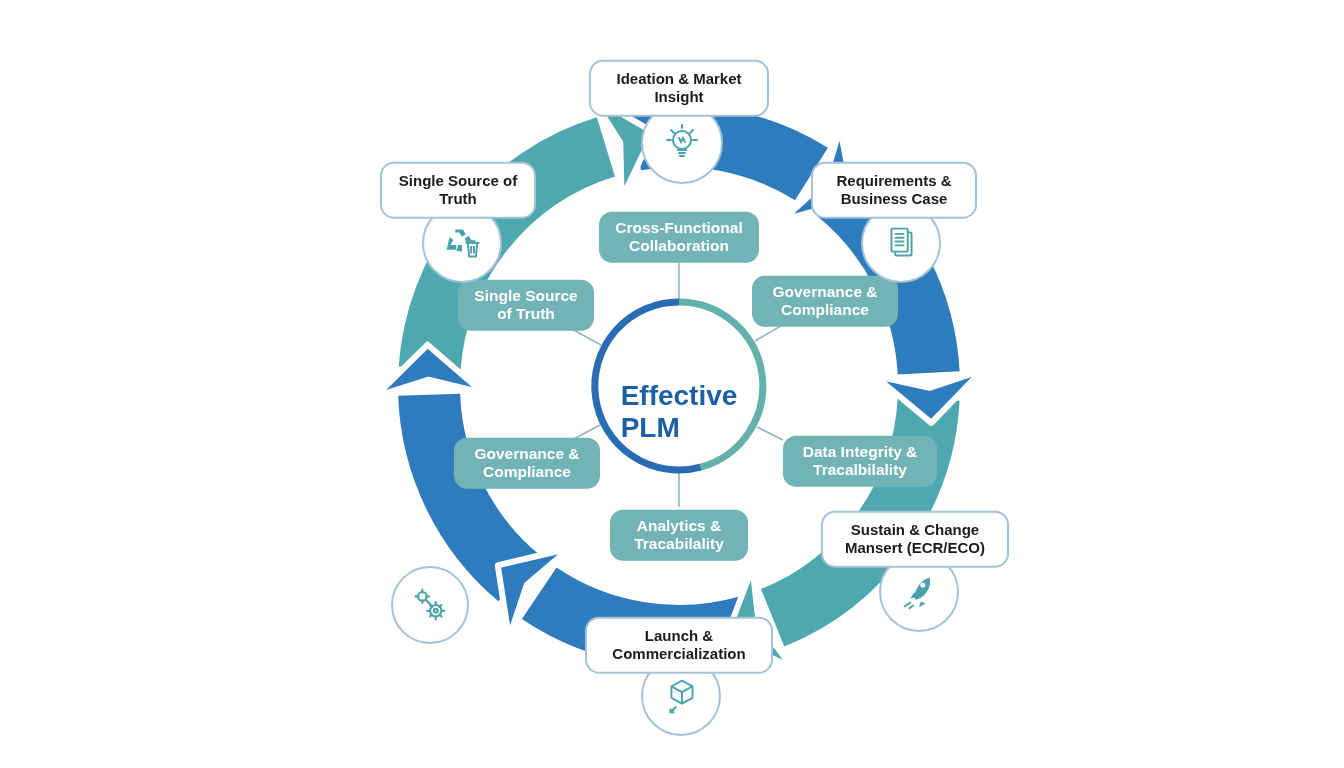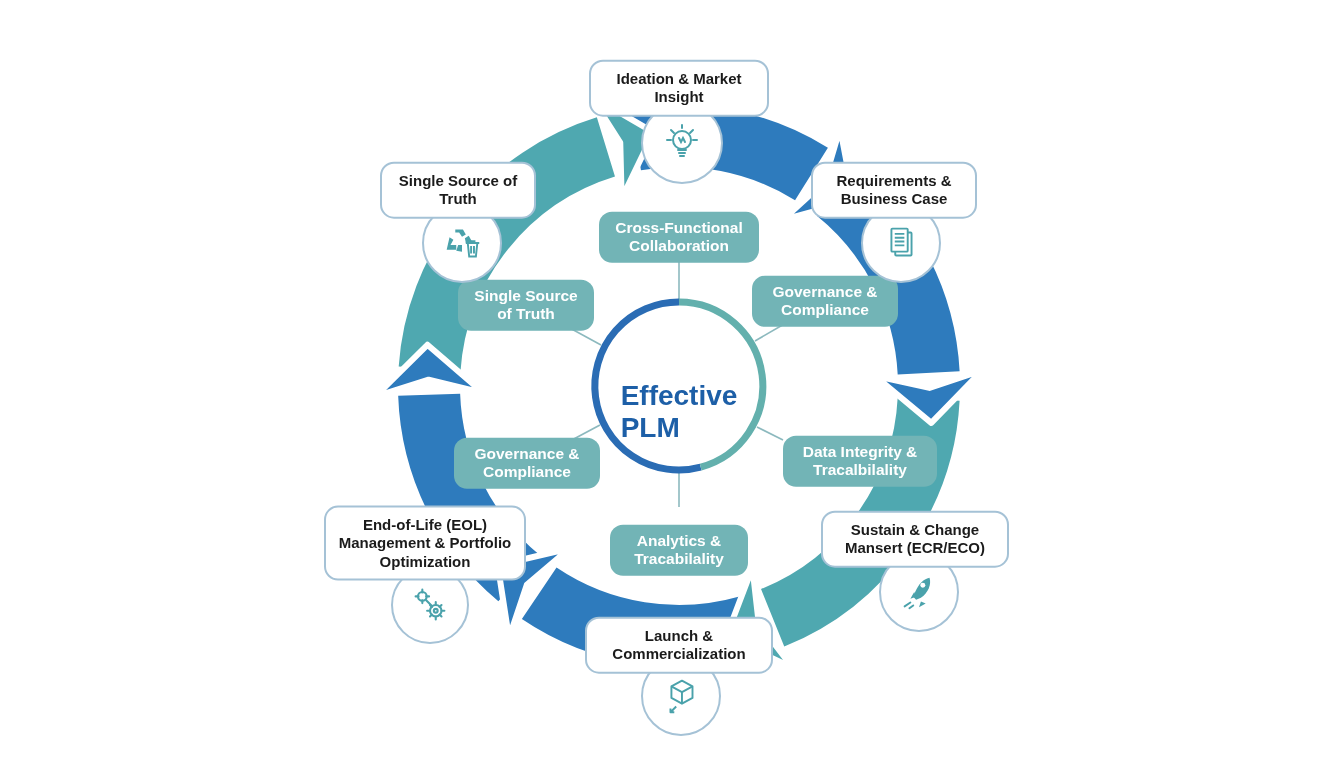--- a/index.html
+++ b/index.html
@@ -58,21 +58,21 @@
     </svg>
 
   <div id="center-label">
     <div>Effective</div>
     <div>PLM</div>
   </div>
 
   <div class="ibox" style="left:679px;top:237px;width:142px">Cross-Functional Collaboration</div>
   <div class="ibox" style="left:825px;top:301px;width:128px">Governance &amp; Compliance</div>
   <div class="ibox" style="left:860px;top:461px;width:136px">Data Integrity &amp; Tracalbilality</div>
-  <div class="ibox" style="left:679px;top:550px;width:120px">Analytics &amp; Tracabilality</div>
+  <div class="ibox" style="left:679px;top:535px;width:120px">Analytics &amp; Tracabilality</div>
   <div class="ibox" style="left:527px;top:463px;width:128px">Governance &amp; Compliance</div>
   <div class="ibox" style="left:526px;top:305px;width:118px">Single Source of Truth</div>
 
   <div class="ocircle" style="left:641px;top:102px;width:78px;height:78px">
     <svg class="icon-svg" width="48" height="48" viewBox="0 0 48 48">
       <g fill="none" stroke="#4aa2ab" stroke-width="2" stroke-linecap="round">
         <circle cx="24" cy="21" r="9"></circle>
         <path d="M24 6 v3 M9 21 h4 M35 21 h4 M13 11 l3 3 M35 11 l-3 3"></path>
         <path d="M21 19 l2 4 2-4 2 4"></path>
         <path d="M20 31 h8 M21 34 h6 M22 37 h4"></path>
@@ -135,16 +135,15 @@
       <g stroke="#4aa2ab" stroke-width="2" fill="none">
         <path d="M28 24 h14 M33 24 v-2 h4 v2 M33.5 27 v8 M36.5 27 v8"></path>
       </g>
     </svg>
   </div>
 
   <div class="obox" style="left:679px;top:88px;width:160px">Ideation &amp; Market Insight</div>
   <div class="obox" style="left:894px;top:190px;width:146px">Requirements &amp; Business Case</div>
   <div class="obox" style="left:679px;top:645px;width:168px">Launch &amp; Commercialization</div>
   <div class="obox" style="left:915px;top:539px;width:168px">Sustain &amp; Change Mansert (ECR/ECO)</div>
-  <div class="obox" style="left:425px;top:543px;width:182px">End-of-Life (EOL) Management &amp; Portfolio Optimization</div>
   <div class="obox" style="left:458px;top:190px;width:136px">Single Source of Truth</div>
 
 </div>
 
 </body></html>

